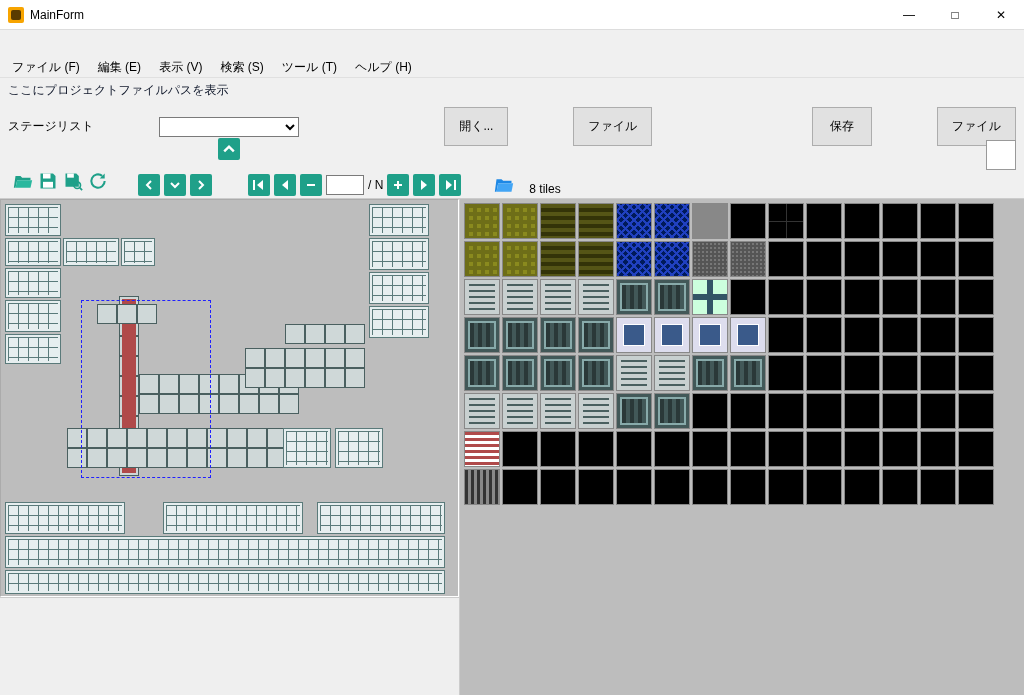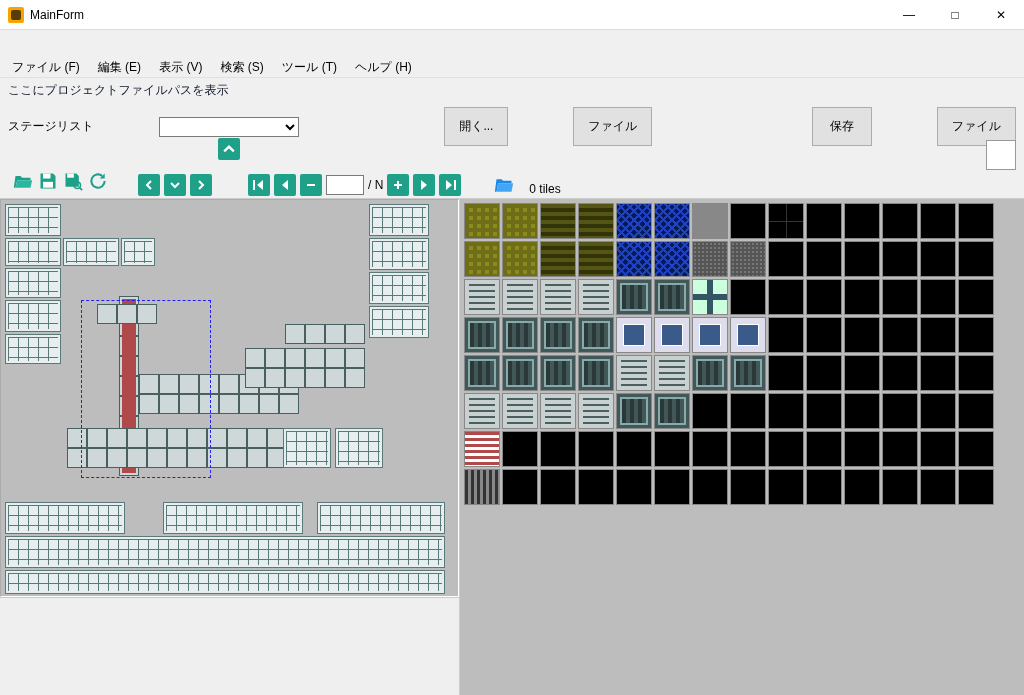--- a/index.html
+++ b/index.html
@@ -364,21 +364,21 @@
   </div>
 
   <span style="width:16px"></span>
 
   <div class="icon-btn folder-blue">
     <svg width="24" height="20" viewBox="0 0 24 24">
         <path fill="#1e88e5" d="M3 5h6l2 2h10v3H5L3 20H1z"></path>
         <path fill="#42a5f5" d="M5 10h18l-2 10H3z"></path>
       </svg>
   </div>
-  <span class="tile-count">0 tiles</span>
+  <span class="tile-count">8 tiles</span>
 
   <div class="color-swatch"></div>
 </div>
 
 <div class="main-area">
   <div class="left-pane">
     <div class="map-canvas">
 
       <div class="building" style="left:4px;top:4px;width:56px;height:32px"></div>
       <div class="building" style="left:4px;top:38px;width:56px;height:28px"></div>

